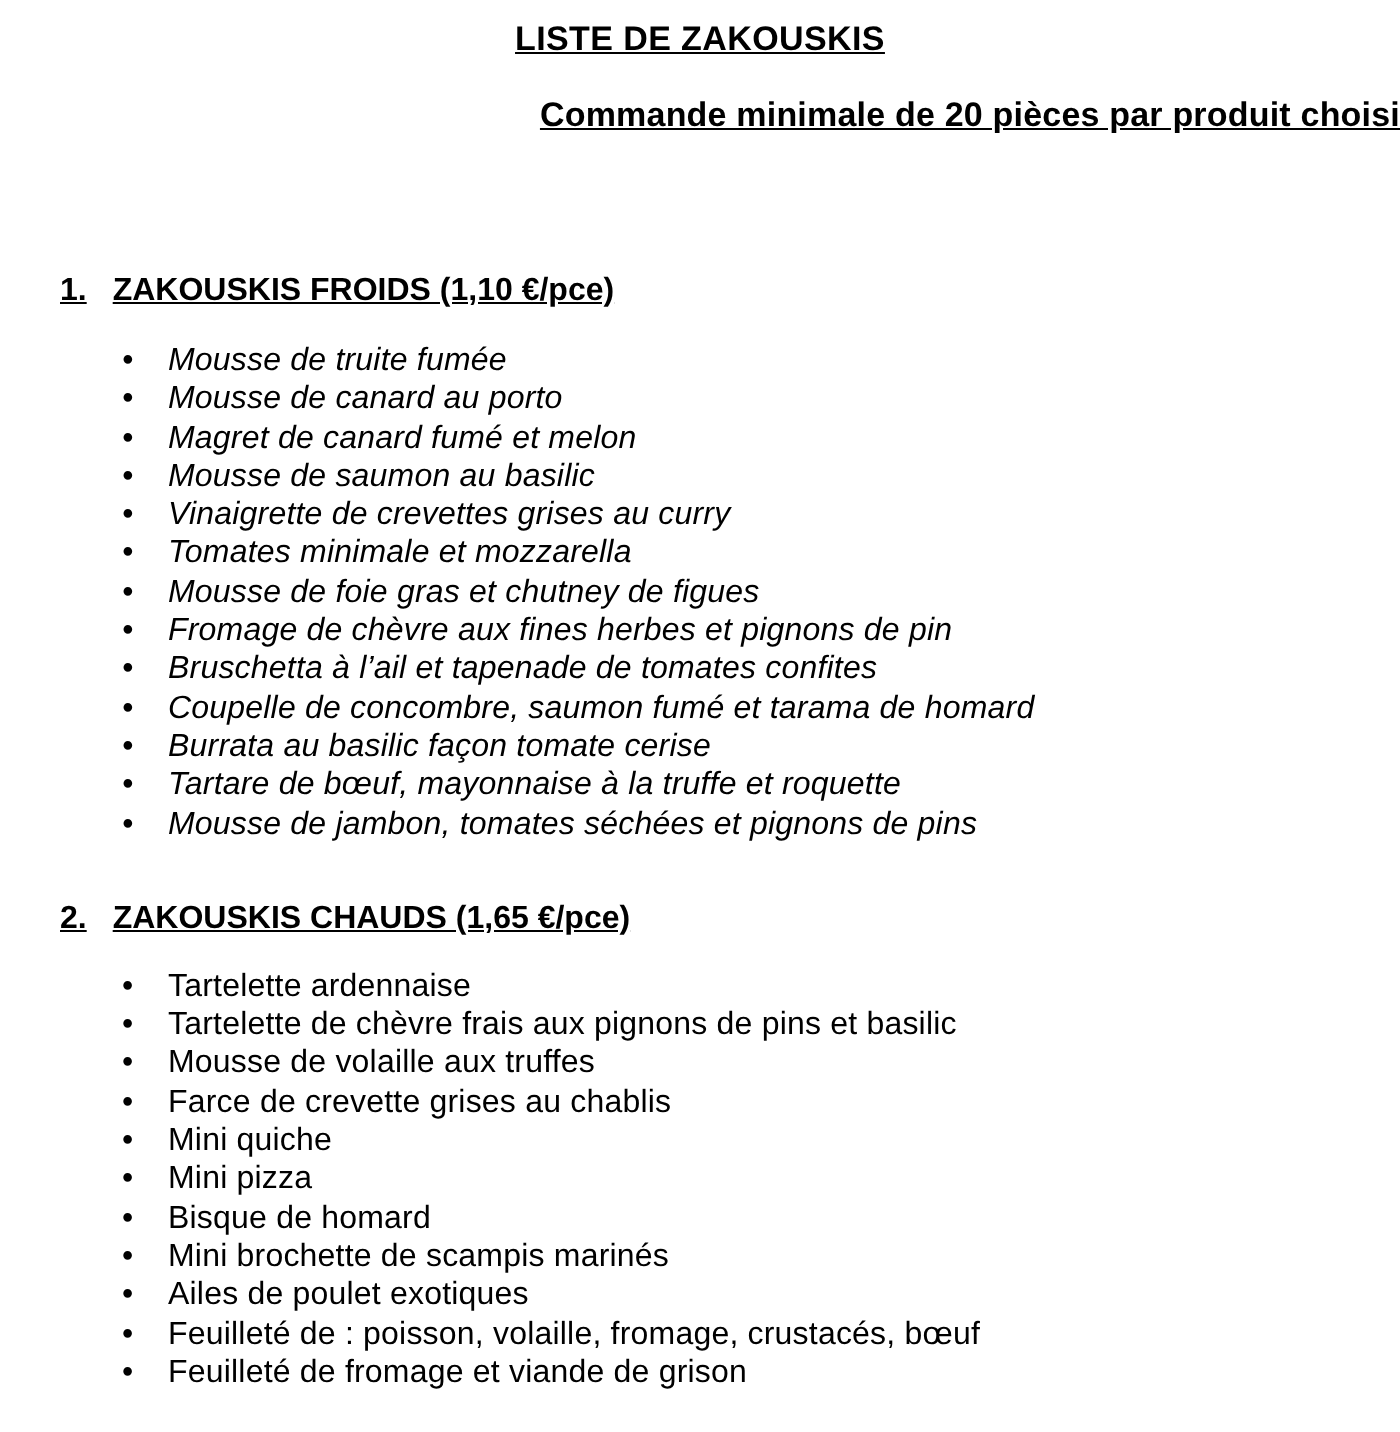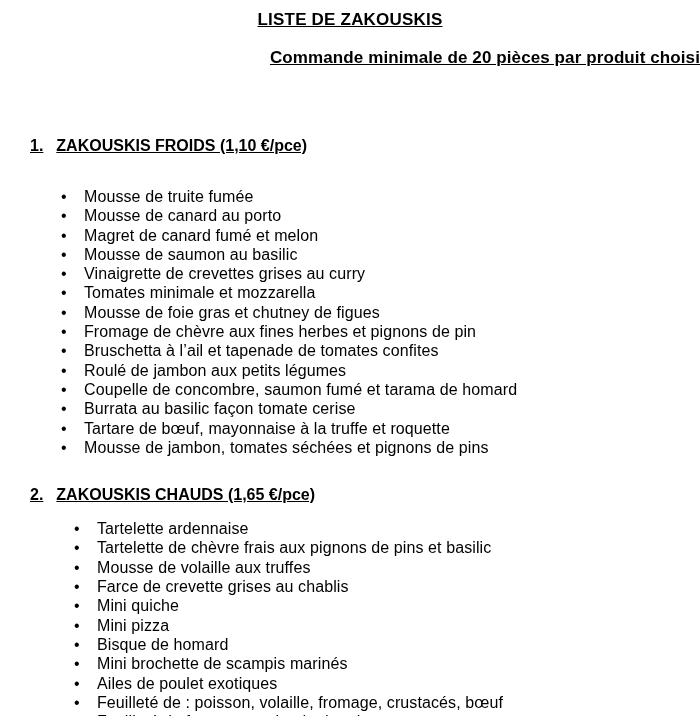--- a/index.html
+++ b/index.html
@@ -59,25 +59,25 @@
   }
   .sec-title {
     text-decoration: underline;
   }
   ul.item-list {
     margin: 0;
     padding: 0;
     list-style: none;
   }
   ul.item-list.first {
-    margin-top: 32px;
+    margin-top: 16px;
+    font-style: italic;
   }
   ul.item-list.second {
     margin-top: 15px;
-    margin-left: 13px;
   }
   ul.item-list li {
     position: relative;
     padding-left: 84px;
     font-size: 16px;
     line-height: 19.3px;
     letter-spacing: 0.1px;
   }
   ul.item-list li::before {
     content: "\2022";
@@ -102,21 +102,20 @@
     <ul class="item-list first">
         <li>Mousse de truite fumée</li>
         <li>Mousse de canard au porto</li>
         <li>Magret de canard fumé et melon</li>
         <li>Mousse de saumon au basilic</li>
         <li>Vinaigrette de crevettes grises au curry</li>
         <li>Tomates minimale et mozzarella</li>
         <li>Mousse de foie gras et chutney de figues</li>
         <li>Fromage de chèvre aux fines herbes et pignons de pin</li>
         <li>Bruschetta à l’ail et tapenade de tomates confites</li>
-        <li>Roulé de jambon aux petits légumes</li>
         <li>Coupelle de concombre, saumon fumé et tarama de homard</li>
         <li>Burrata au basilic façon tomate cerise</li>
         <li>Tartare de bœuf, mayonnaise à la truffe et roquette</li>
         <li>Mousse de jambon, tomates séchées et pignons de pins</li>
       </ul>
   </div>
 
   <div class="section">
     <p class="section-heading second">
       <span class="sec-num">2.</span><span class="sec-title">ZAKOUSKIS CHAUDS (1,65 €/pce)</span>

